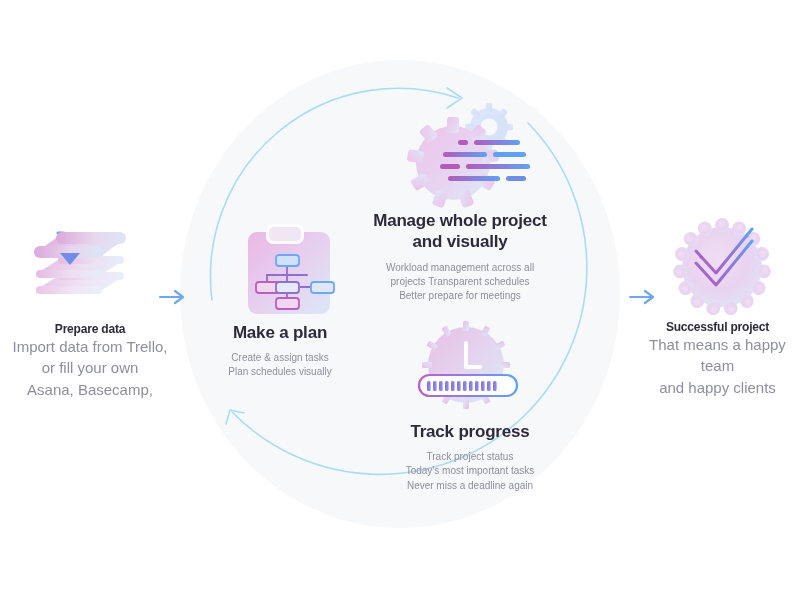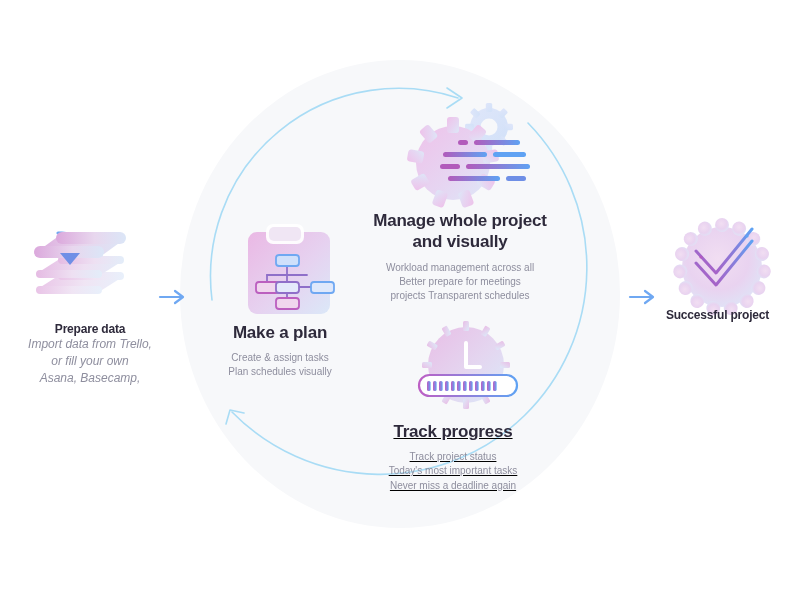--- a/index.html
+++ b/index.html
@@ -50,31 +50,31 @@
     letter-spacing: -0.2px;
   }
   .step-desc {
     color: #8e8e9e;
     line-height: 1.42;
   }
 
   
   .step-outer { width: 180px; }
   .step-outer .step-title { font-size: 12px; margin: 0 0 0 0; }
-  .step-outer .step-desc  { font-size: 12px; font-style: italic; }
+  .step-outer .step-desc  { font-size: 15px; }
 
   
   .step-inner .step-title { font-size: 17px; margin: 0 0 8px 0; line-height: 1.25; }
   .step-inner .step-desc  { font-size: 10px; }
 
   #step-prepare   { left: 0px;   top: 322px; width: 180px; }
   #step-plan      { left: 190px; top: 322px; width: 180px; }
   #step-manage    { left: 370px; top: 210px; width: 180px; }
-  #step-track     { left: 373px; top: 421px; width: 160px; text-decoration: underline; }
-  #step-success   { left: 635px; top: 308px; width: 165px; }
+  #step-track     { left: 390px; top: 421px; width: 160px; }
+  #step-success   { left: 635px; top: 320px; width: 165px; }
 </style>
 </head>
 <body>
 
 <div id="stage">
 
   <div class="bg-circle"></div>
 
   <svg class="svg-layer" viewBox="0 0 800 600">
     <defs>
@@ -339,31 +339,35 @@
     </div>
   </div>
 
   <div class="step step-inner" id="step-manage">
     <div class="step-title">
       <div>Manage whole project</div>
       <div>and visually</div>
     </div>
     <div class="step-desc">
       <div>Workload management across all</div>
+      <div>projects Transparent schedules</div>
       <div>Better prepare for meetings</div>
-      <div>projects Transparent schedules</div>
     </div>
   </div>
 
   <div class="step step-inner" id="step-track">
     <div class="step-title">Track progress</div>
     <div class="step-desc">
       <div>Track project status</div>
       <div>Today's most important tasks</div>
       <div>Never miss a deadline again</div>
     </div>
   </div>
 
   <div class="step step-outer" id="step-success">
     <div class="step-title">Successful project</div>
+    <div class="step-desc">
+      <div>That means a happy team</div>
+      <div>and happy clients</div>
+    </div>
   </div>
 
 </div>
 
 </body></html>

